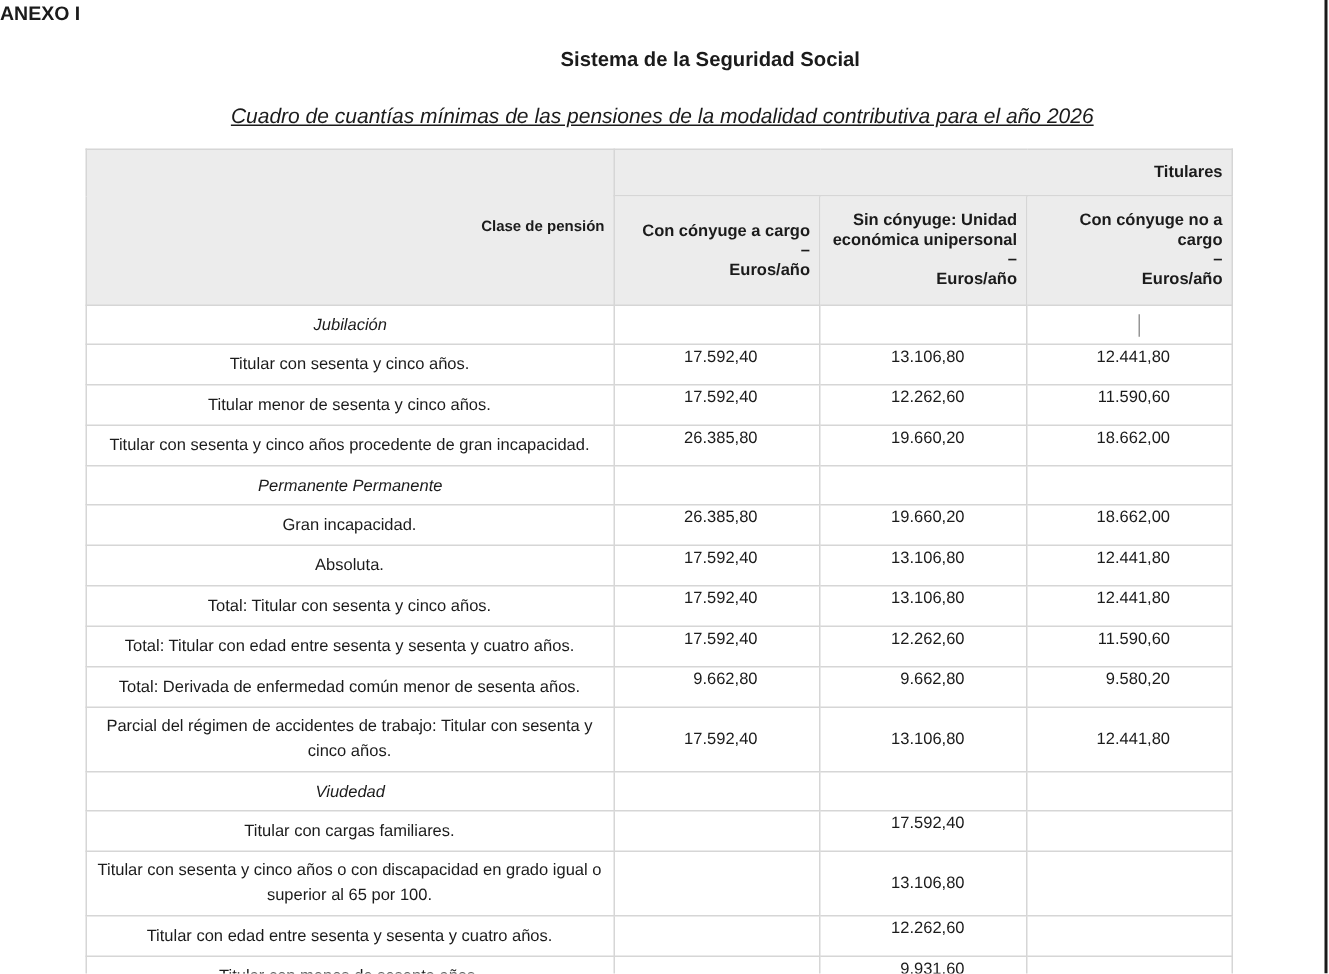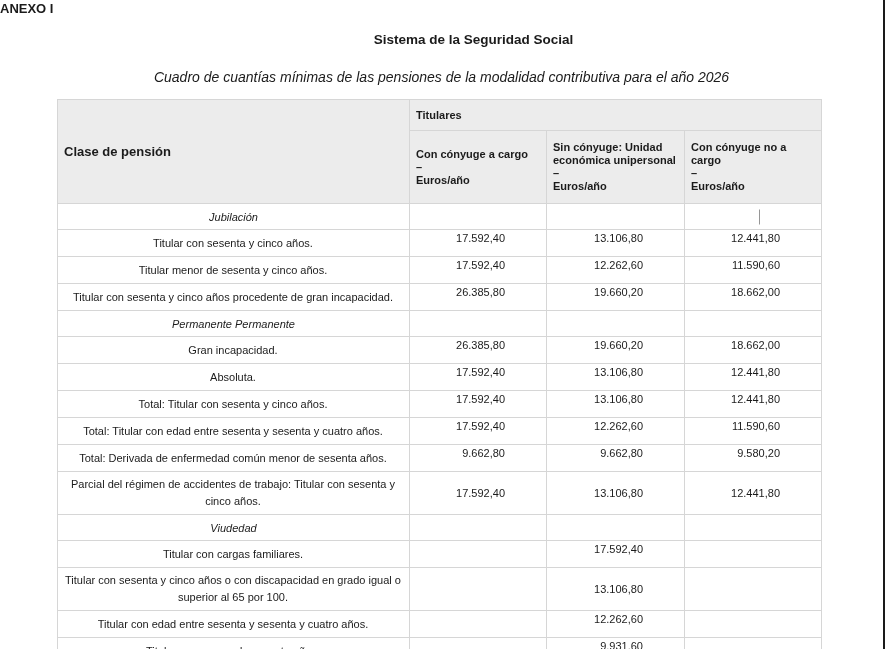--- a/index.html
+++ b/index.html
@@ -22,44 +22,44 @@
   .doc-heading-1 {
     position: absolute; top: 0; left: 0; width: 883px;
     font-size: 13px; font-weight: 700; line-height: 17px;
   }
   .doc-heading-2 {
     position: absolute; top: 31px; left: 0; width: 883px;
     text-align: center; font-size: 13.5px; font-weight: 700; line-height: 17px; margin-left: 32px;
   }
   .doc-subtitle {
     position: absolute; top: 68px; left: 0; width: 883px;
-    text-align: center; font-size: 14px; font-style: italic; line-height: 18px;
+    text-align: center; font-size: 14px; font-style: italic; line-height: 18px; text-decoration: underline;
   }
   table.pension-table {
     position: absolute; left: 57px; top: 99px;
     width: 764px;
     border-collapse: collapse;
     table-layout: fixed;
     font-size: 11px;
   }
   .pension-table th, .pension-table td {
     border: 1px solid #d6d6d6;
     vertical-align: middle;
     overflow: hidden;
   }
   .pension-table thead th {
     background: #ececec;
     font-weight: 700;
-    text-align: left;
+    text-align: right;
     line-height: 13px;
     padding: 2px 6px;
   }
   tr.group-row th { height: 26px; }
   tr.colhead-row th { height: 68px; }
-  th.corner-cell { font-size: 13px; }
+  th.corner-cell { font-size: 10px; }
   .colhead .sep { display: block; }
   .colhead .unit { display: block; }
   tbody tr.single { height: 26px; }
   tbody tr.tall td { padding-top: 4px; padding-bottom: 4px; }
   td.label-cell {
     text-align: center;
     padding: 2px 6px 2px 5px;
     line-height: 17px;
   }
   td.section-cell {

